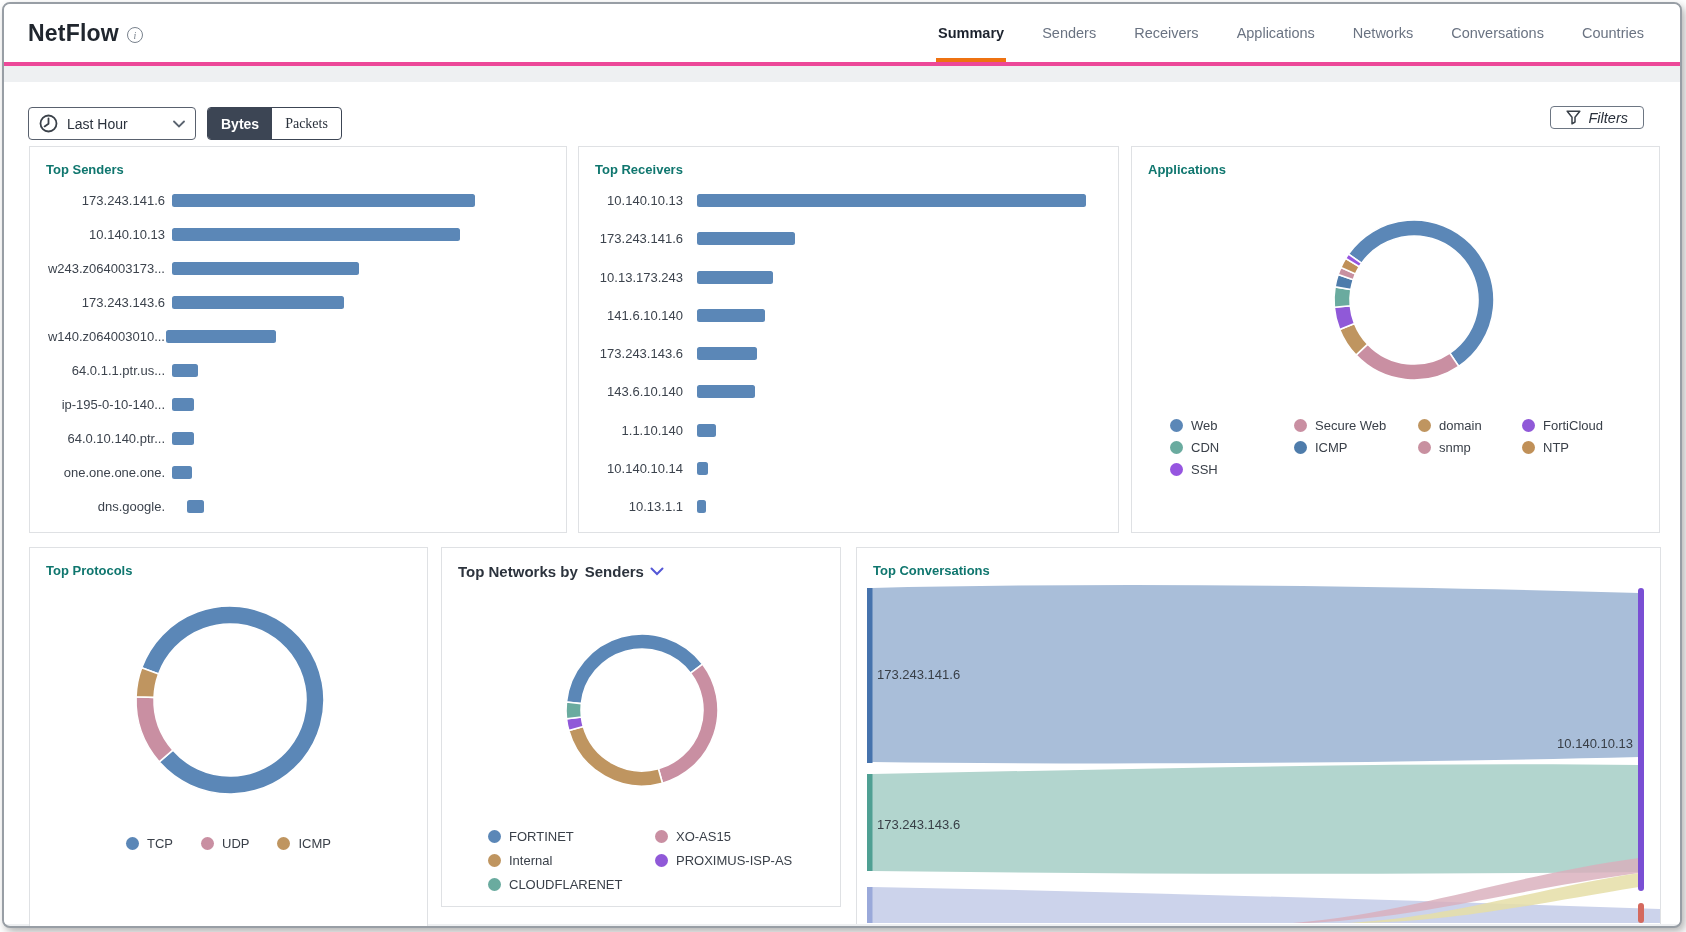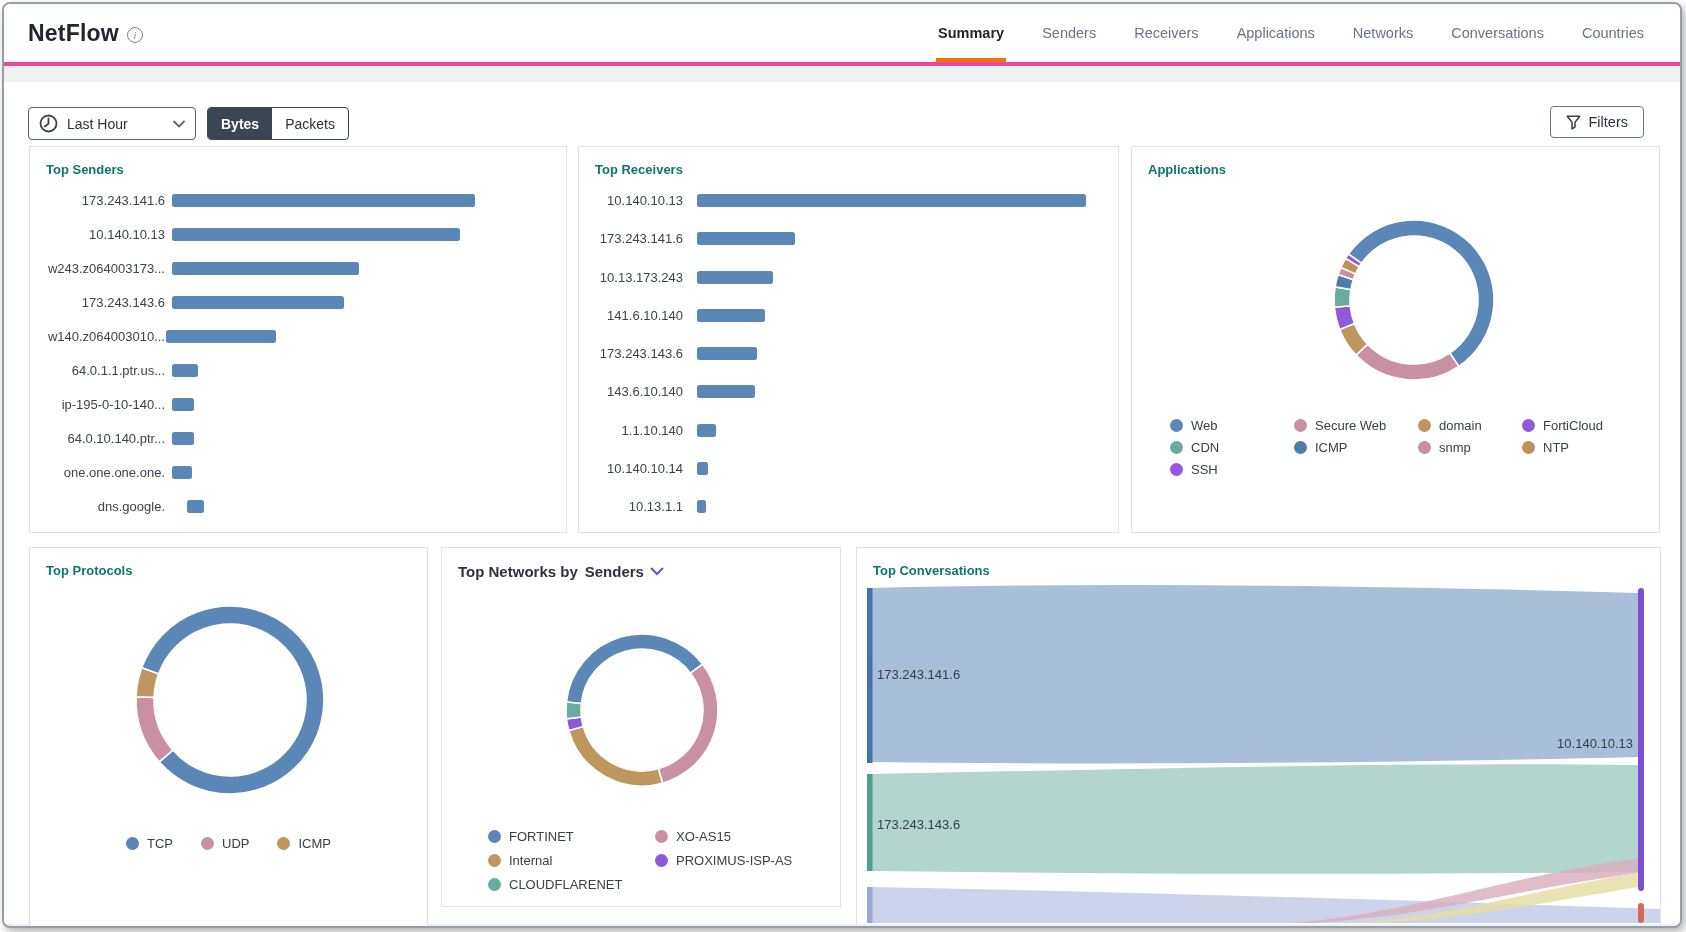--- a/index.html
+++ b/index.html
@@ -25,24 +25,24 @@
   
   .select-box { position:absolute; left:24px; top:103px; width:168px; height:33px;
     border:1.5px solid #59616e; border-radius:4px; background:#fff; display:flex;
     align-items:center; padding:0 10px; cursor:pointer; }
   .select-box .lbl { font-size:14px; color:#2a313c; margin-left:9px; }
   .select-box .chev { margin-left:auto; }
   .seg { position:absolute; left:203px; top:103px; height:33px; display:flex;
     border:1px solid #3c4554; border-radius:4px; overflow:hidden; background:#fff; }
   .seg-btn { padding:0 13px; font-size:14px; display:flex; align-items:center; cursor:pointer; }
   .seg-btn.on { background:#3c4554; color:#fff; font-weight:700; }
-  .seg-btn.off { color:#2a313c; }
-  .filters-btn { position:absolute; right:36px; top:102px; height:32px; border:1px solid #6d7683;
+  .seg-btn.off { color:#2a313c;font-family:Liberation Serif, serif; }
+  .filters-btn { position:absolute; right:36px; top:102px; height:23px; border:1px solid #6d7683;
     border-radius:4px; background:#fff; display:flex; align-items:center; gap:8px;
-    padding:0 15px; font-size:14.5px; color:#2a313c; cursor:pointer; }
+    padding:0 15px; font-size:14.5px; color:#2a313c; cursor:pointer;font-style:italic; }
   
   .panel { position:absolute; background:#fff; border:1px solid #dfe1e4; }
   .panel-title { position:absolute; left:16px; top:15px; font-size:13px; font-weight:700; color:#0f766e; }
   #p-senders      { left:25px;   top:142px; width:538px; height:387px; }
   #p-receivers    { left:574px;  top:142px; width:541px; height:387px; }
   #p-applications { left:1127px; top:142px; width:529px; height:387px; }
   #p-protocols    { left:25px;   top:543px; width:399px; height:432px; }
   #p-networks     { left:437px;  top:543px; width:400px; height:360px;text-align:center; }
   #p-conversations{ left:852px;  top:543px; width:805px; height:377px; border-bottom:none; }
   

